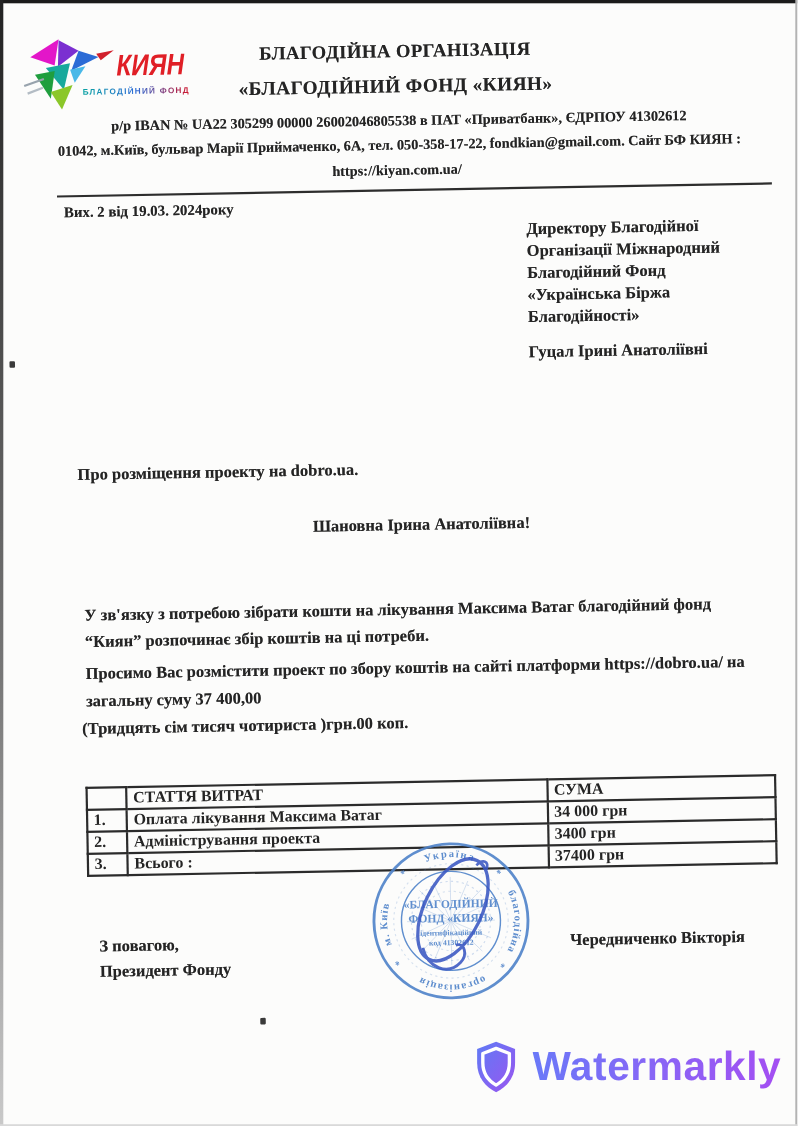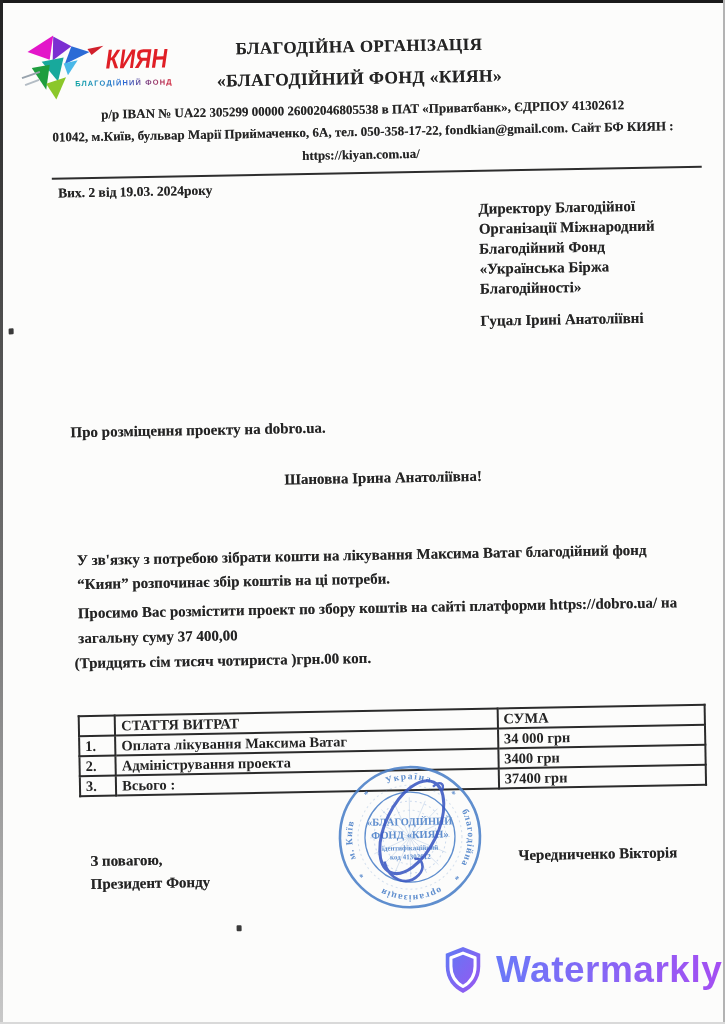--- a/index.html
+++ b/index.html
@@ -33,21 +33,21 @@
   
   .logo-kyian{font-family:"Liberation Sans",sans-serif;font-style:italic;font-weight:900;
               font-size:27px;color:#e01f26;transform:scaleX(.82);transform-origin:left;
               letter-spacing:0;}
   .logo-sub{font-family:"Liberation Sans",sans-serif;font-weight:800;font-size:7.5px;
             letter-spacing:1.1px;background:linear-gradient(90deg,#0ba3a3,#2b6bd6,#d1162c);
             -webkit-background-clip:text;background-clip:text;-webkit-text-fill-color:transparent;color:transparent;}
   
   .stamp-svg text{font-family:"Liberation Serif",serif;font-weight:700;}
   
-  .wm{position:absolute;left:440px;top:942px;height:56px;display:flex;align-items:center;z-index:60;}
+  .wm{position:absolute;left:428px;top:942px;height:56px;display:flex;align-items:center;z-index:60;}
   .wm-text{font-family:"Liberation Sans",sans-serif;font-weight:800;font-size:37px;letter-spacing:.5px;
            background:linear-gradient(90deg,#6a79f8,#8b63f5 55%,#a44ef2);
            -webkit-background-clip:text;background-clip:text;-webkit-text-fill-color:transparent;color:transparent;
            margin-left:10px;}
   .speck{position:absolute;background:#3a3a3a;border-radius:1px;}
 </style>
 </head>
 <body>
 
 <div class="page">

